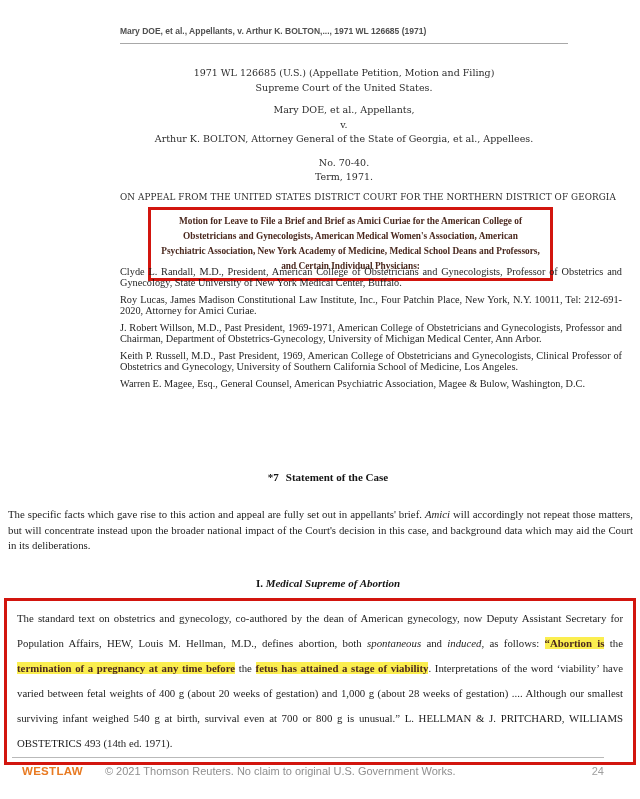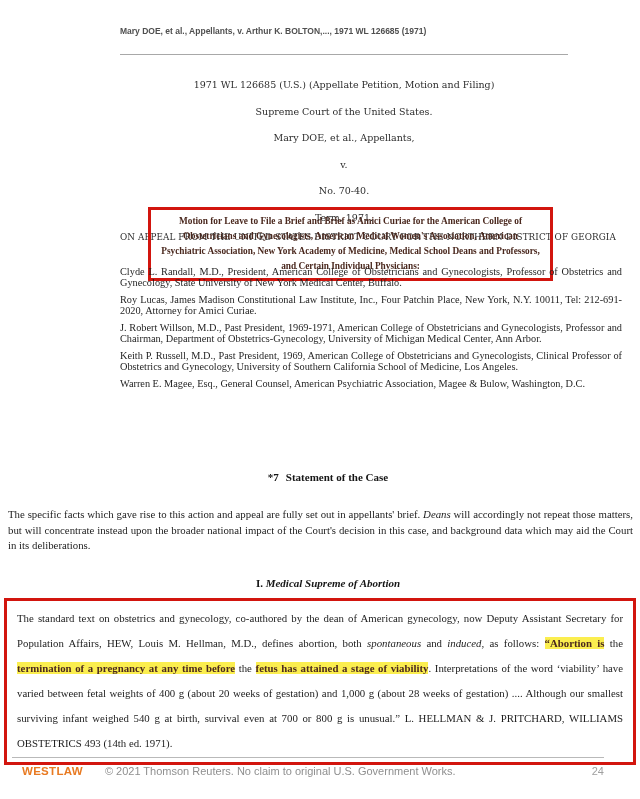--- a/index.html
+++ b/index.html
@@ -9,34 +9,34 @@
     --brand-orange:#e87a22;
   }
   html,body{margin:0;padding:0;background:#ffffff;}
   .page{
     position:relative;width:640px;height:799px;background:#ffffff;
     font-family:"Liberation Serif",serif;color:#1f1f1f;overflow:hidden;
   }
   
   .doc-header{
     position:absolute;left:120px;top:26px;width:448px;
-    border-bottom:1px solid #a8a8a8;padding-bottom:18px;
+    border-bottom:1px solid #a8a8a8;padding-bottom:7px;
     font-family:"Liberation Sans",sans-serif;font-size:8.5px;font-weight:700;color:#4f4f4f;
     white-space:nowrap;
   }
   
   .citation{
     position:absolute;left:120px;top:66px;width:448px;text-align:center;
     font-family:"DejaVu Serif",serif;font-size:9.5px;line-height:14.5px;color:#2d2d2d;
   }
   .cit-group{margin:0 0 0 0;}
   .cit-group.parties{margin-top:8px;}
   .cit-group.docket{margin-top:9px;}
   .cit-group.appeal{margin-top:5px;font-size:8.8px;white-space:nowrap;letter-spacing:0.1px;}
-  .cit-line{white-space:nowrap;margin-top:12px;}
+  .cit-line{white-space:nowrap;}
   
   .motion-box{
     position:absolute;left:148px;top:207px;width:405px;box-sizing:border-box;
     border:3px solid var(--box-red);padding:4px 9px;
     text-align:center;font-weight:700;font-size:9.3px;line-height:15px;color:var(--hl-text);
   }
   
   .counsel{
     position:absolute;left:120px;top:266px;width:502px;
     font-size:10.3px;line-height:11px;text-align:justify;color:#1f1f1f;
@@ -91,20 +91,21 @@
   </div>
 
   <div class="citation">
     <div class="cit-group">
       <div class="cit-line">1971 WL 126685 (U.S.) (Appellate Petition, Motion and Filing)</div>
       <div class="cit-line">Supreme Court of the United States.</div>
     </div>
     <div class="cit-group parties">
       <div class="cit-line">Mary DOE, et al., Appellants,</div>
       <div class="cit-line">v.</div>
+      <div class="cit-line">Arthur K. BOLTON, Attorney General of the State of Georgia, et al., Appellees.</div>
     </div>
     <div class="cit-group docket">
       <div class="cit-line">No. 70-40.</div>
       <div class="cit-line">Term, 1971.</div>
     </div>
     <div class="cit-group appeal">ON APPEAL FROM THE UNITED STATES DISTRICT COURT FOR THE NORTHERN DISTRICT OF GEORGIA</div>
   </div>
 
   <div class="motion-box">
     <span>Motion for Leave to File a Brief and Brief as Amici Curiae for the American College of Obstetricians and Gynecologists, American Medical Women's Association, American Psychiatric Association, New York Academy of Medicine, Medical School Deans and Professors, and Certain Individual Physicians:</span>
@@ -115,21 +116,21 @@
     <p>Roy Lucas, James Madison Constitutional Law Institute, Inc., Four Patchin Place, New York, N.Y. 10011, Tel: 212-691-2020, Attorney for Amici Curiae.</p>
     <p>J. Robert Willson, M.D., Past President, 1969-1971, American College of Obstetricians and Gynecologists, Professor and Chairman, Department of Obstetrics-Gynecology, University of Michigan Medical Center, Ann Arbor.</p>
     <p>Keith P. Russell, M.D., Past President, 1969, American College of Obstetricians and Gynecologists, Clinical Professor of Obstetrics and Gynecology, University of Southern California School of Medicine, Los Angeles.</p>
     <p>Warren E. Magee, Esq., General Counsel, American Psychiatric Association, Magee &amp; Bulow, Washington, D.C.</p>
   </div>
 
   <div class="stmt-heading">
     <span class="star">*7</span><span>Statement of the Case</span>
   </div>
 
-  <p class="stmt-body"><span>The specific facts which gave rise to this action and appeal are fully set out in appellants' brief. </span><span class="seg-i">Deans</span><span> will accordingly not repeat those matters, but will concentrate instead upon the broader national impact of the Court's decision in this case, and background data which may aid the Court in its deliberations.</span></p>
+  <p class="stmt-body"><span>The specific facts which gave rise to this action and appeal are fully set out in appellants' brief. </span><span class="seg-i">Amici</span><span> will accordingly not repeat those matters, but will concentrate instead upon the broader national impact of the Court's decision in this case, and background data which may aid the Court in its deliberations.</span></p>
 
   <div class="med-heading"><span class="seg-b">I. </span><span class="seg-bi">Medical Supreme of Abortion</span></div>
 
   <div class="med-box"><span>The standard text on obstetrics and gynecology, co-authored by the dean of American gynecology, now Deputy Assistant Secretary for Population Affairs, HEW, Louis M. Hellman, M.D., defines abortion, both </span><span class="seg-i">spontaneous</span><span> and </span><span class="seg-i">induced</span><span>, as follows: </span><span class="seg-hl">“Abortion is</span><span> the </span><span class="seg-hl">termination of a pregnancy at any time before</span><span> the </span><span class="seg-hl">fetus has attained a stage of viability</span><span>. Interpretations of the word ‘viability’ have varied between fetal weights of 400 g (about 20 weeks of gestation) and 1,000 g (about 28 weeks of gestation) .... Although our smallest surviving infant weighed 540 g at birth, survival even at 700 or 800 g is unusual.” L. HELLMAN &amp; J. PRITCHARD, WILLIAMS OBSTETRICS 493 (14th ed. 1971).</span></div>
 
   <div class="doc-footer">
     <span class="brand">WESTLAW</span>
     <span class="copyright">© 2021 Thomson Reuters. No claim to original U.S. Government Works.</span>
     <span class="footer-spacer"></span>
     <span class="page-number">24</span>

